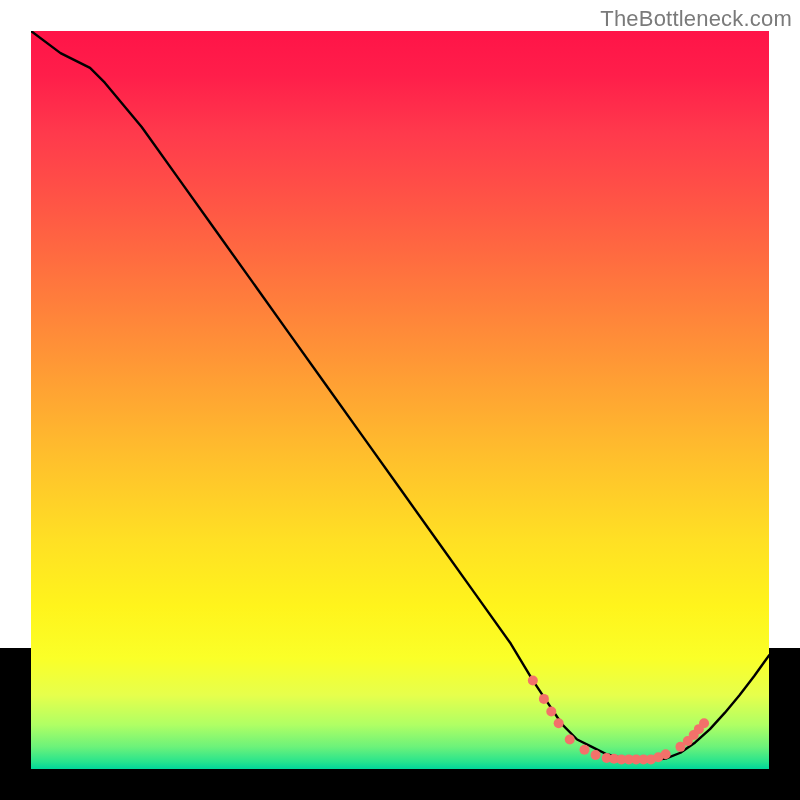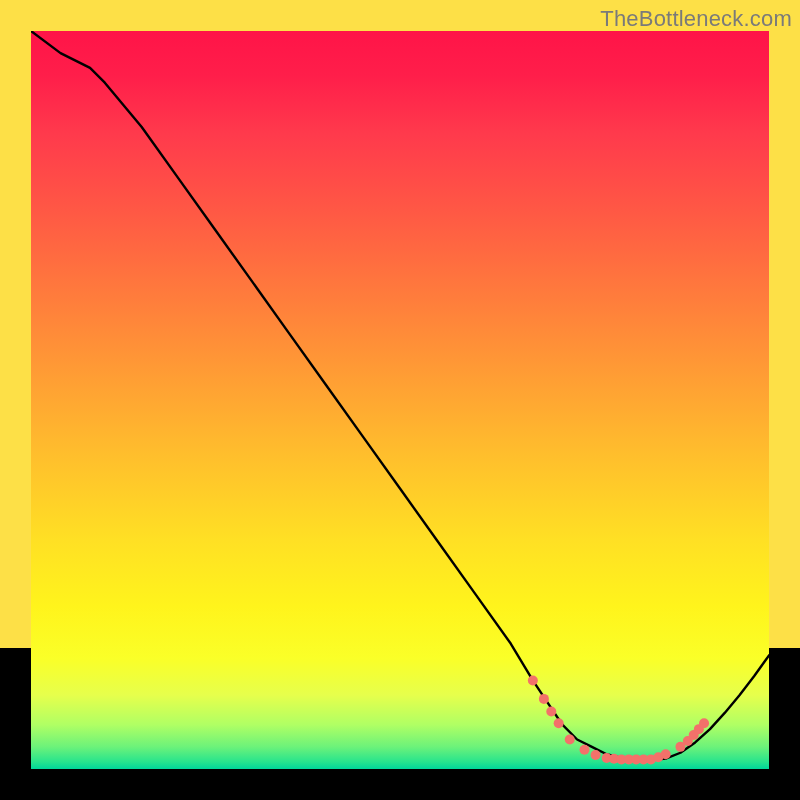--- a/index.html
+++ b/index.html
@@ -8,21 +8,21 @@
     width: 800px;
     height: 800px;
     overflow: hidden;
     background: #000;
     font-family: Arial, Helvetica, sans-serif;
   }
   #chart {
     position: relative;
     width: 800px;
     height: 648px;
-    background: #fde047;
+    background: #ffffff;
   }
   
   #plot {
     position: absolute;
     left: 31px;
     top: 31px;
     width: 738px;   
     height: 738px;
     
     background: linear-gradient(

